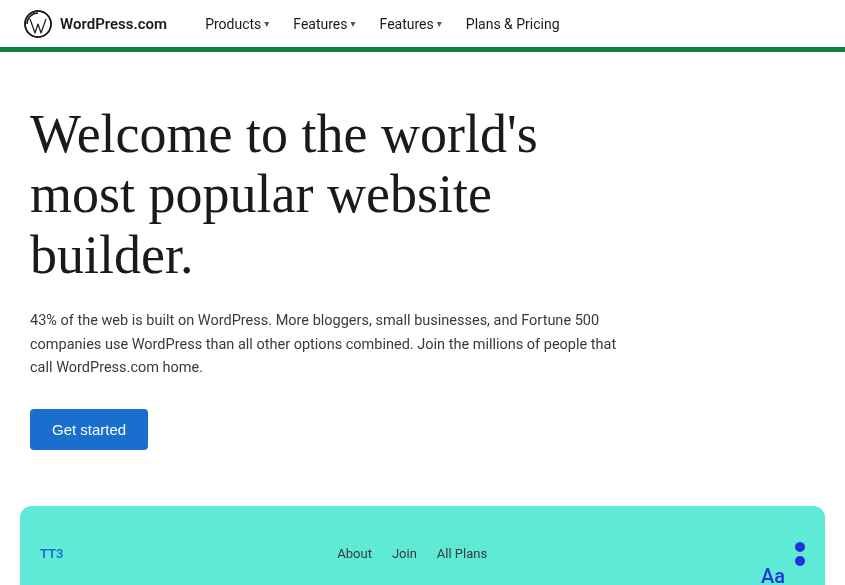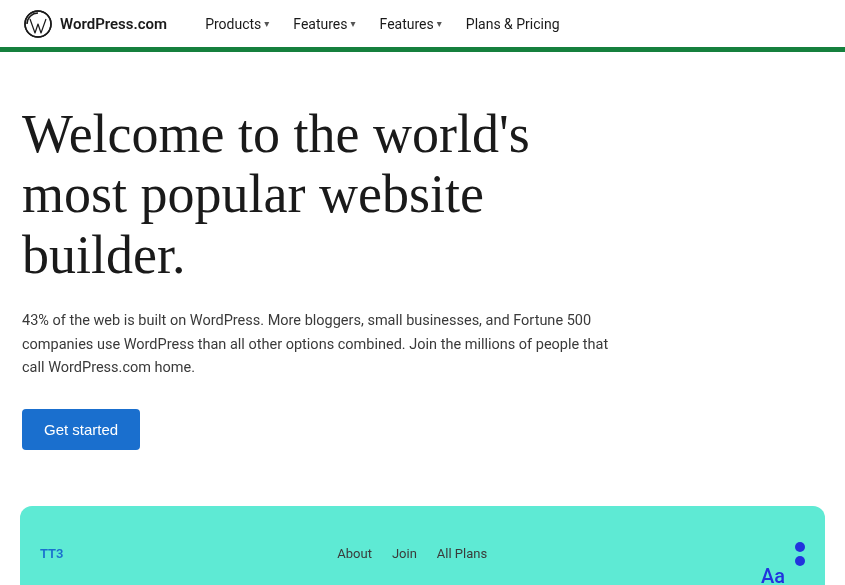--- a/index.html
+++ b/index.html
@@ -86,21 +86,21 @@
       border: 1.5px solid #1a1a1a;
       padding: 7px 16px;
       font-size: 14px;
       font-weight: 500;
       border-radius: 4px;
       cursor: pointer;
     }
 
     
     .hero {
-      padding: 52px 30px 36px 22px;
+      padding: 52px 30px 36px 30px;
     }
 
     .hero-title {
       font-family: Georgia, 'Times New Roman', serif;
       font-size: 54px;
       font-weight: 400;
       line-height: 1.12;
       color: #1a1a1a;
       max-width: 560px;
       margin-bottom: 24px;

